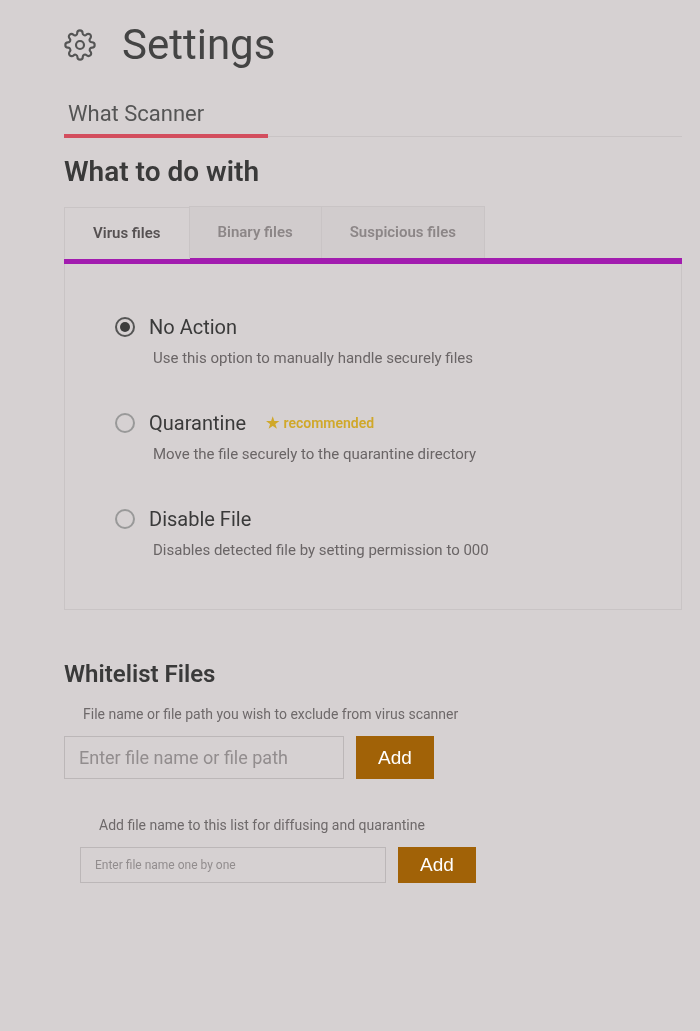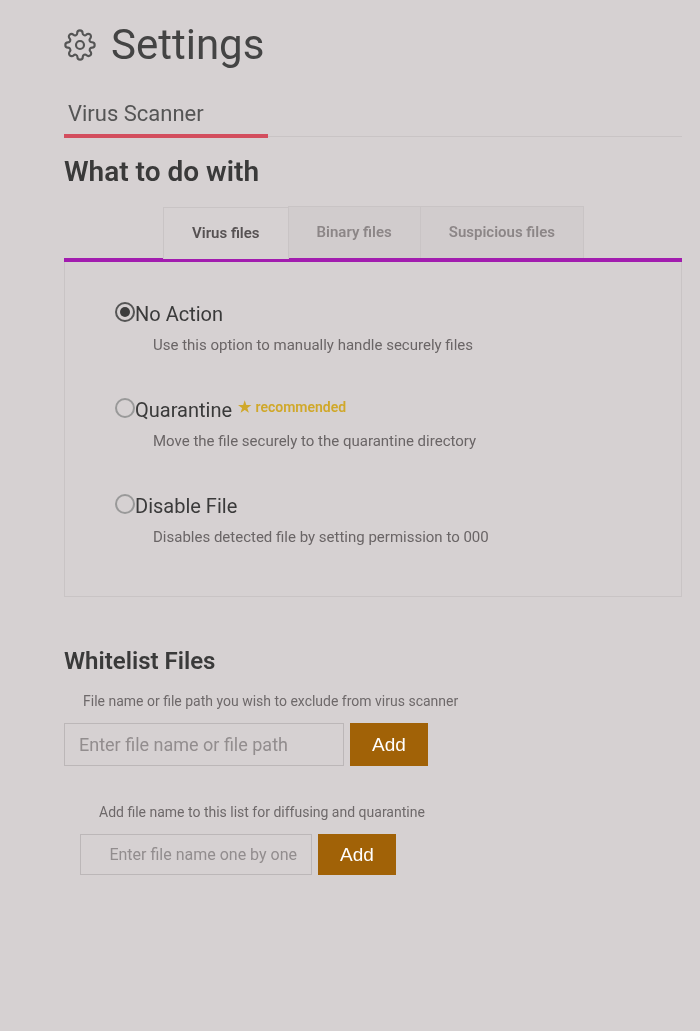--- a/index.html
+++ b/index.html
@@ -9,21 +9,21 @@
       width: 700px;
       min-height: 1031px;
       color: #444;
     }
     .page {
       padding: 20px 18px 30px 64px;
     }
     .page-header {
       display: flex;
       align-items: center;
-      gap: 15px;
+      gap: 26px;
       margin-bottom: 24px;
     }
     .gear-icon svg { display: block; color: #555; }
     .page-title {
       font-size: 42px;
       font-weight: 400;
       color: #444;
     }
     .tab-strip {
       border-bottom: 1px solid #c9c4c5;
@@ -45,22 +45,21 @@
       background: #d34e5e;
     }
     .section-heading {
       font-size: 28px;
       font-weight: 600;
       color: #3a3a3a;
       margin: 18px 0 18px 0;
     }
     .inner-tabs {
       display: flex;
-      border-bottom: 4px solid #a21caf;
-      justify-content: center;
+      border-bottom: 6px solid #a21caf;
     }
     .inner-tab {
       padding: 16px 28px;
       font-size: 15px;
       font-weight: 600;
       color: #8c8687;
       background: #d1cccd;
       border: 1px solid #c9c4c5;
       border-bottom: none;
       cursor: pointer;
@@ -78,21 +77,23 @@
       border-top: none;
       padding: 40px 40px 40px 50px;
       margin-bottom: 50px;
     }
     .radio-option {
       margin-bottom: 44px;
     }
     .radio-option:last-child { margin-bottom: 10px; }
     .radio-row {
       display: flex;
-      align-items: flex-start;
+      align-items: center;
+      gap: 14px;
+      margin-top: 11px;
     }
     .radio {
       width: 20px; height: 20px;
       border: 2px solid #999;
       border-radius: 50%;
       position: relative;
       flex: 0 0 auto;
       cursor: pointer;
       background: #d6d1d2;
     }
@@ -136,21 +137,21 @@
     }
     .help-text {
       font-size: 14px;
       color: #6e696a;
       margin-bottom: 14px;
       margin-left: 19px;
     }
     .input-row {
       display: flex;
       align-items: stretch;
-      gap: 6px;
+      gap: 12px;
       margin-bottom: 38px;
     }
     .text-input {
       border: 1px solid #bcb7b8;
       background: #d6d1d2;
       padding: 10px 14px;
       font-size: 18px;
       color: #777;
       width: 280px;
       font-family: inherit;
@@ -160,39 +161,39 @@
       background: #a16207;
       color: #fff;
       border: none;
       padding: 0 22px;
       font-size: 19px;
       font-weight: 500;
       cursor: pointer;
     }
     .blacklist-block { padding-left: 16px; }
     .blacklist-block .sub-heading { font-size: 22px; }
-    .blacklist-block .text-input { font-size: 16px; width: 232px; text-align: right; }
+    .blacklist-block .text-input { font-size: 12px; width: 306px; }
   </style>
 </head>
 <body>
 
 <div class="page">
 
   <div class="page-header">
     <span class="gear-icon">
       <svg width="32" height="32" viewBox="0 0 24 24" fill="none" stroke="currentColor" stroke-width="1.6" stroke-linecap="round" stroke-linejoin="round">
         <circle cx="12" cy="12" r="3"></circle>
         <path d="M19.4 15a1.65 1.65 0 0 0 .33 1.82l.06.06a2 2 0 1 1-2.83 2.83l-.06-.06a1.65 1.65 0 0 0-1.82-.33 1.65 1.65 0 0 0-1 1.51V21a2 2 0 0 1-4 0v-.09a1.65 1.65 0 0 0-1-1.51 1.65 1.65 0 0 0-1.82.33l-.06.06a2 2 0 1 1-2.83-2.83l.06-.06A1.65 1.65 0 0 0 4.6 15a1.65 1.65 0 0 0-1.51-1H3a2 2 0 0 1 0-4h.09A1.65 1.65 0 0 0 4.6 9a1.65 1.65 0 0 0-.33-1.82l-.06-.06A2 2 0 1 1 7.04 4.29l.06.06A1.65 1.65 0 0 0 8.92 4.68 1.65 1.65 0 0 0 9.92 3.17V3a2 2 0 0 1 4 0v.09c0 .66.39 1.26 1 1.51.61.25 1.32.11 1.82-.33l.06-.06a2 2 0 1 1 2.83 2.83l-.06.06c-.44.5-.58 1.21-.33 1.82.25.61.85 1 1.51 1H21a2 2 0 0 1 0 4h-.09c-.66 0-1.26.39-1.51 1z"></path>
       </svg>
     </span>
     <h1 class="page-title">Settings</h1>
   </div>
 
   <div class="tab-strip">
-    <span class="tab active">Virus Scanner</span>
+    <span class="tab active">What Scanner</span>
   </div>
 
   <h2 class="section-heading">What to do with</h2>
 
   <div class="inner-tabs">
     <div class="inner-tab active">Virus files</div>
     <div class="inner-tab">Binary files</div>
     <div class="inner-tab">Suspicious files</div>
   </div>
 

